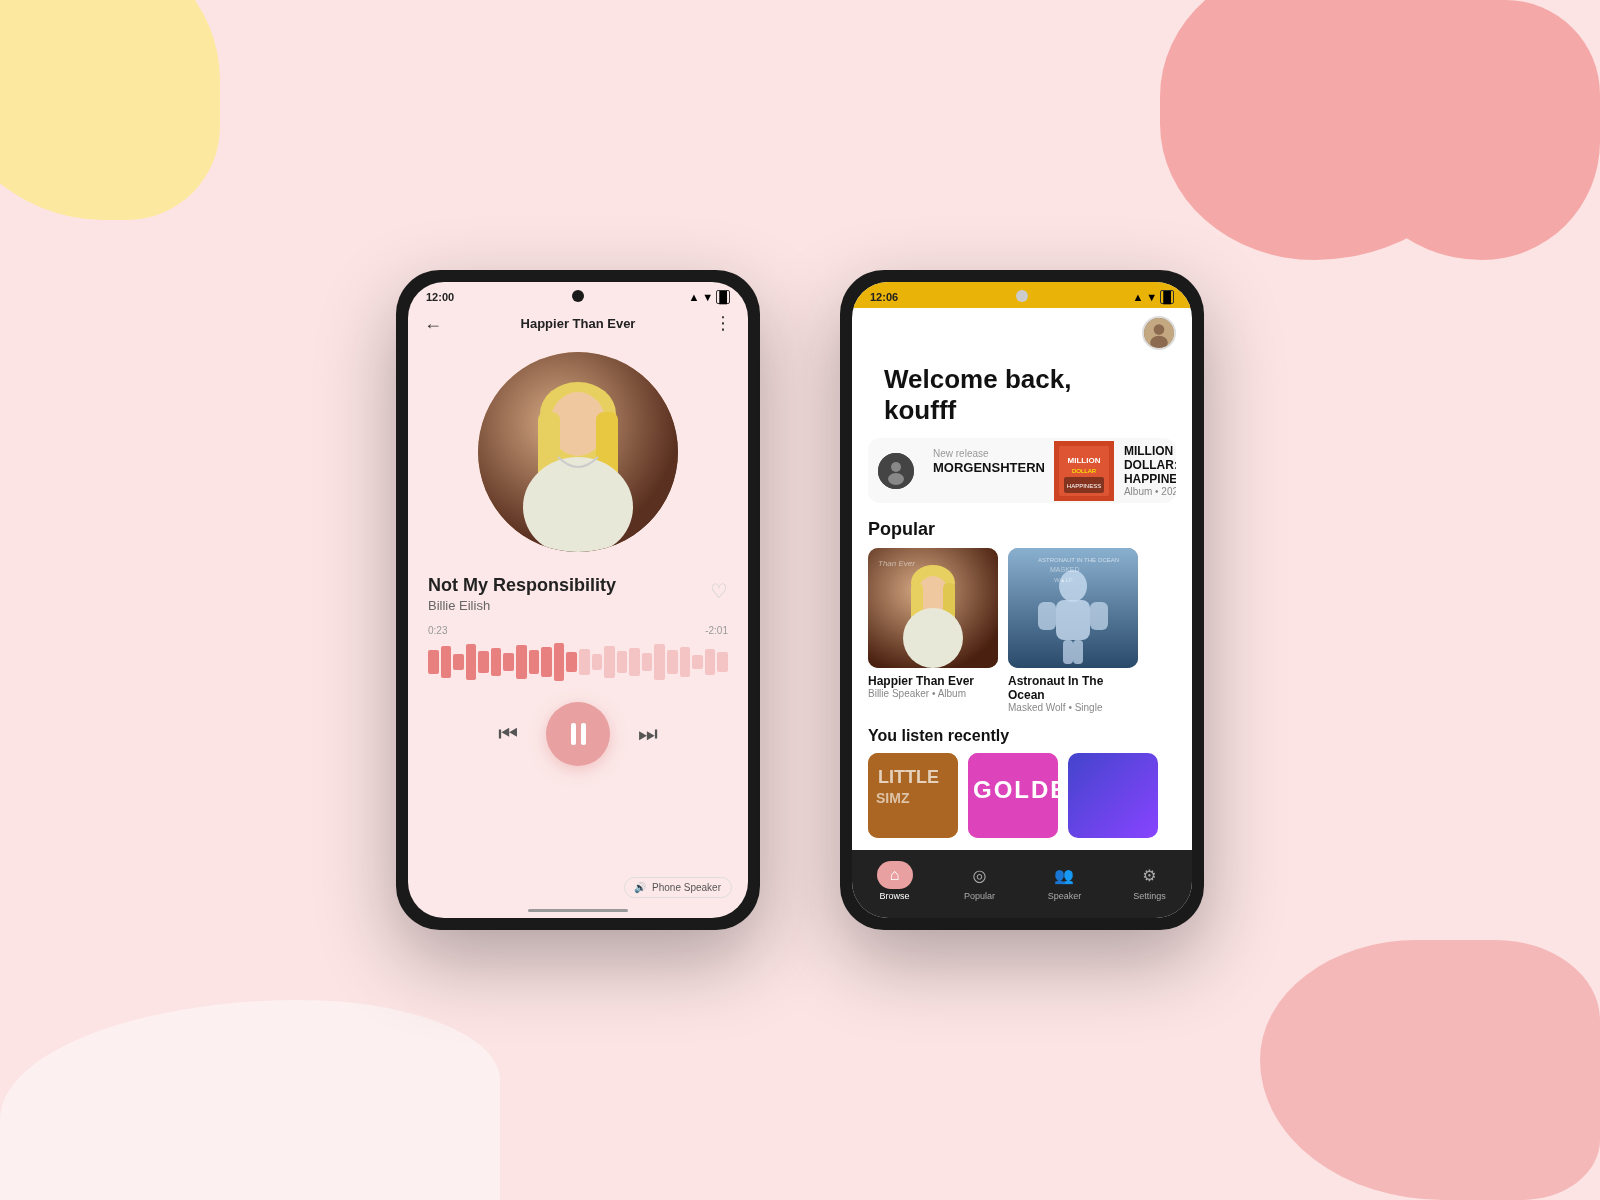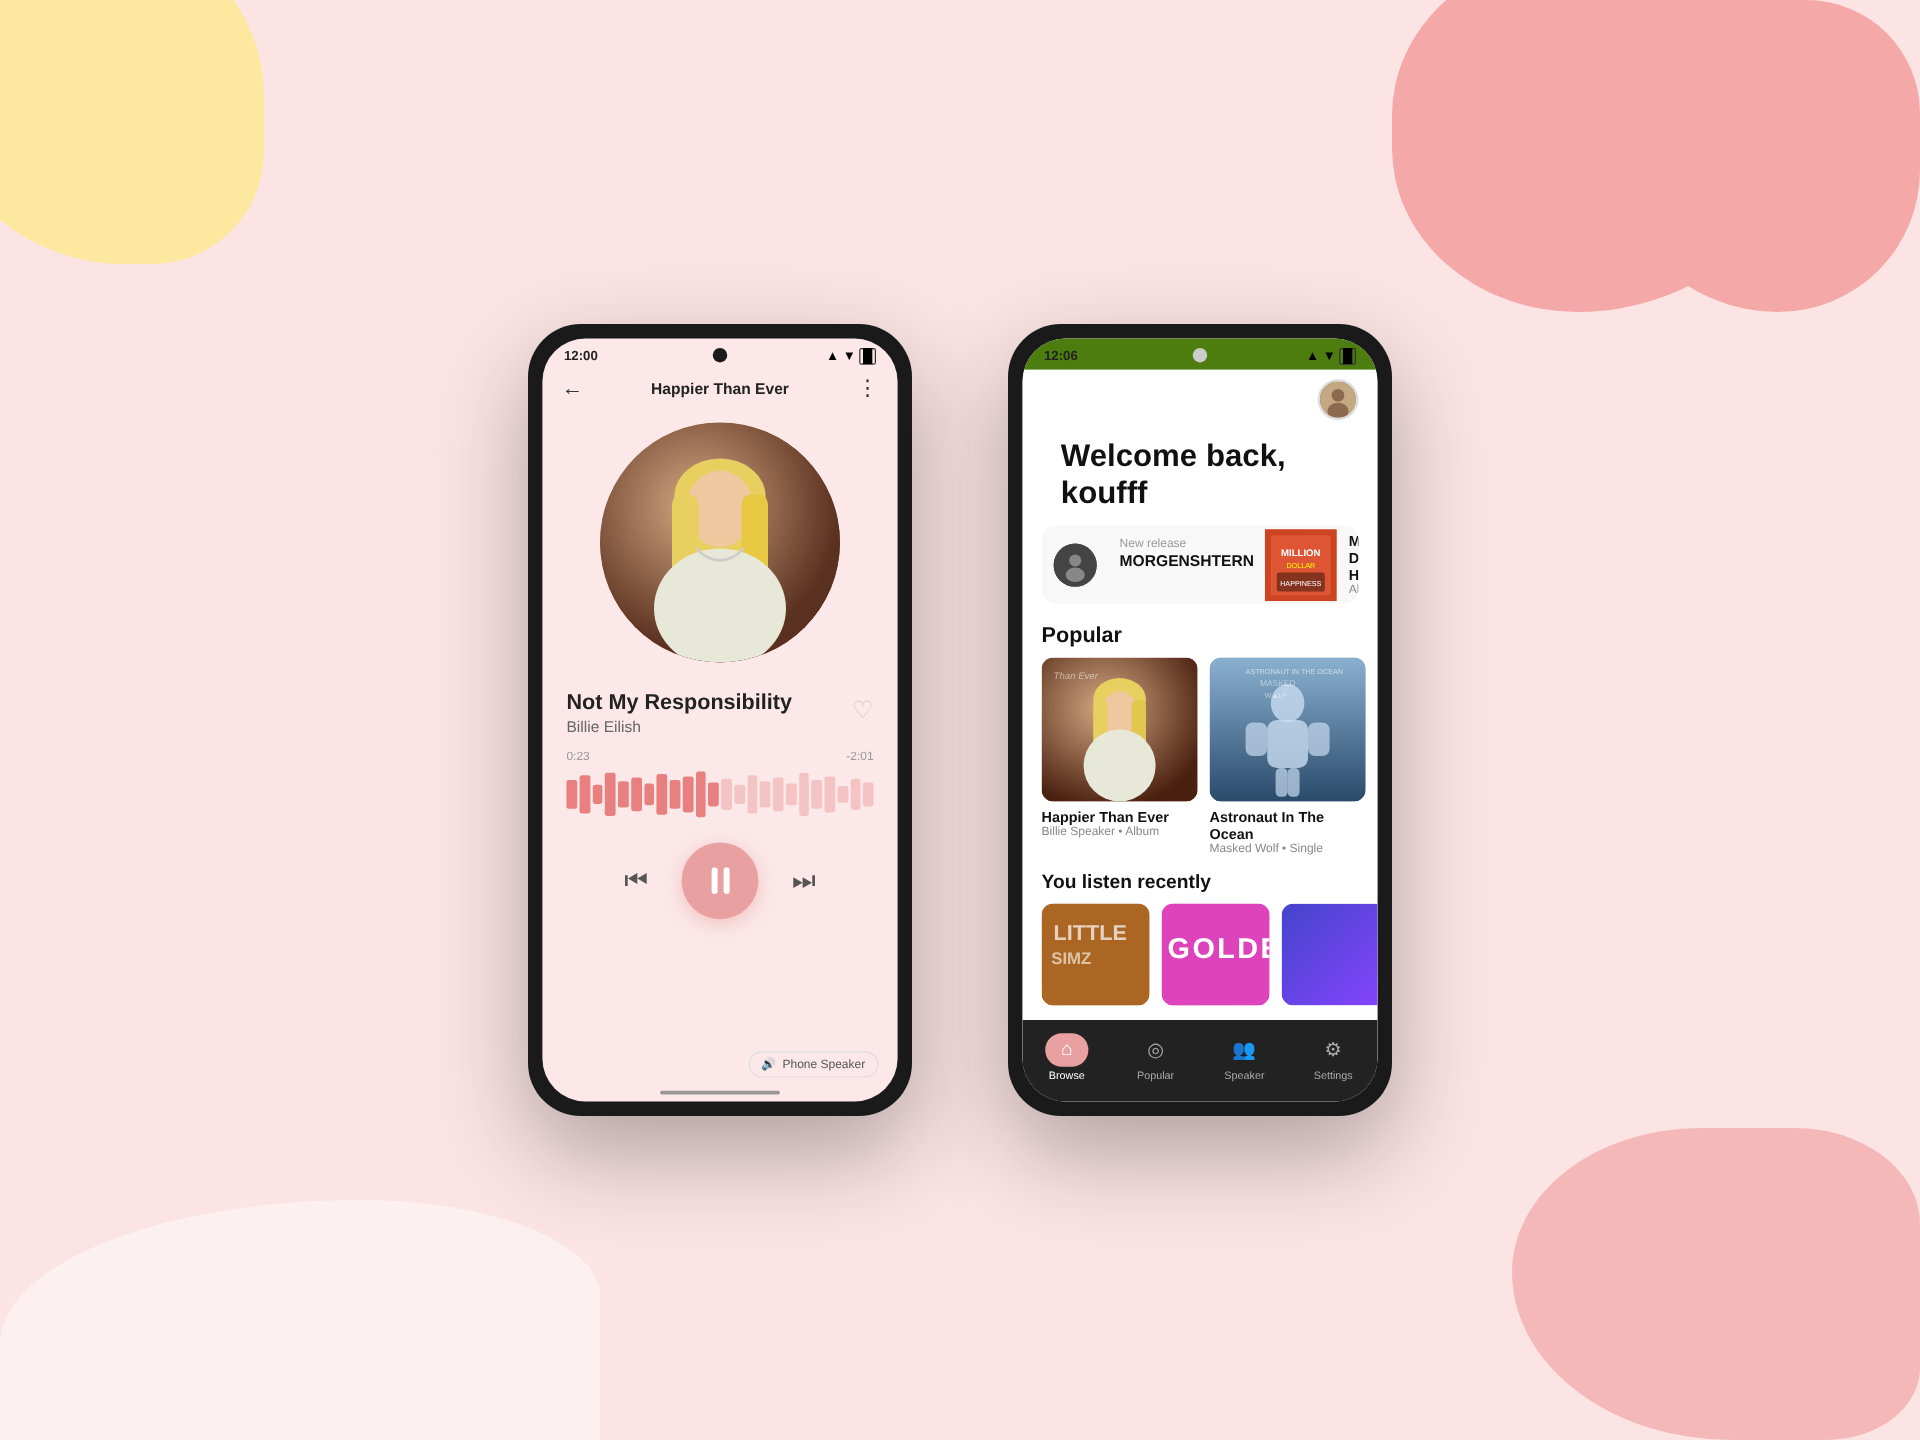--- a/index.html
+++ b/index.html
@@ -66,21 +66,21 @@
       top: 50%;
       left: 50%;
       transform: translate(-50%, -50%);
       display: flex;
       gap: 80px;
       align-items: center;
     }
 
     
     .phone {
-      width: 320px;
+      width: 364px;
       height: 660px;
       background: #1a1a1a;
       border-radius: 44px;
       padding: 12px;
       position: relative;
       box-shadow: 0 30px 80px rgba(0,0,0,0.3);
     }
 
     .phone-screen {
       width: 100%;
@@ -328,21 +328,22 @@
       border-radius: 50%;
       background: linear-gradient(135deg, #8b7355, #c4a882);
       overflow: hidden;
       display: flex;
       align-items: center;
       justify-content: center;
       border: 2px solid #ddd;
     }
 
     .welcome-text {
-      padding: 6px 32px 12px;
+      padding: 6px 20px 12px;
+      margin-left: 12px;
     }
 
     .welcome-main {
       font-size: 26px;
       font-weight: 700;
       color: #111;
       line-height: 1.2;
     }
 
     
@@ -553,21 +554,21 @@
     .nav-label {
       font-size: 9px;
       color: #aaa;
     }
 
     .nav-label.active-label {
       color: white;
     }
 
     .phone2-notch {
-      background: #4d7c0f;
+      background: #eab308;
     }
 
     .recently-art-1 {
       background: linear-gradient(135deg, #aa6622, #cc9944);
       width: 100%;
       height: 100%;
     }
 
     .recently-art-2 {
       background: linear-gradient(135deg, #cc44aa, #ff88cc);

